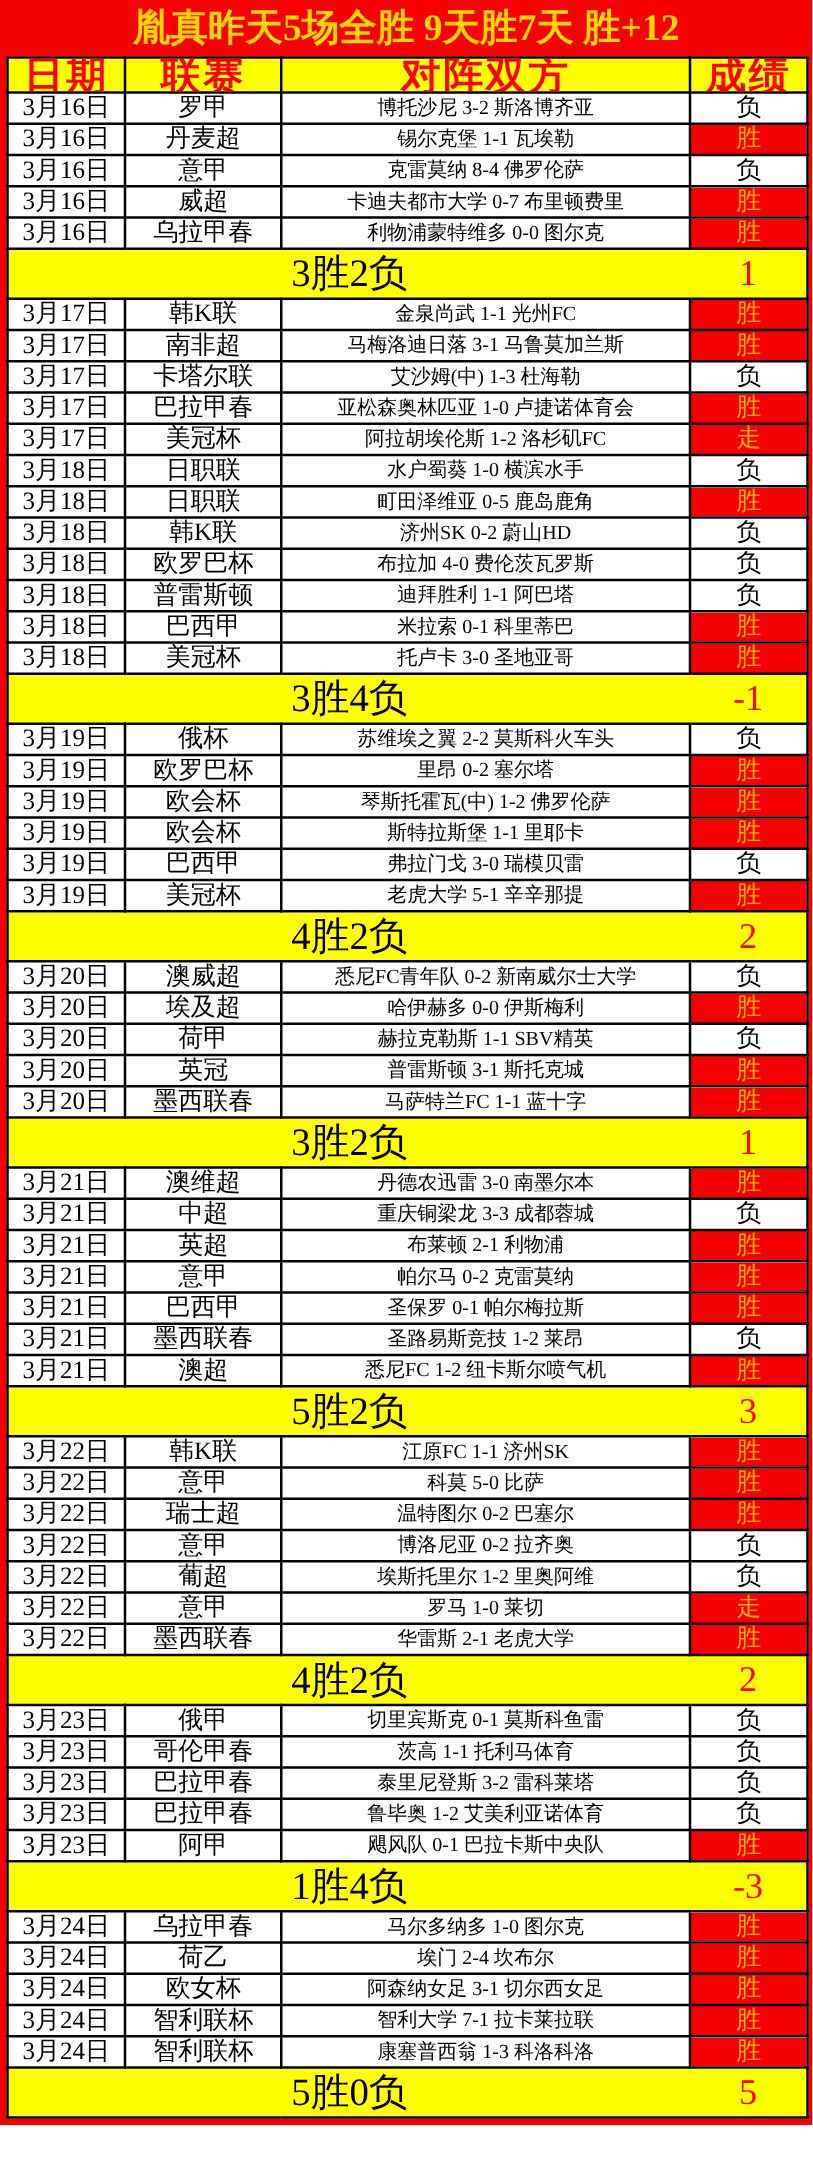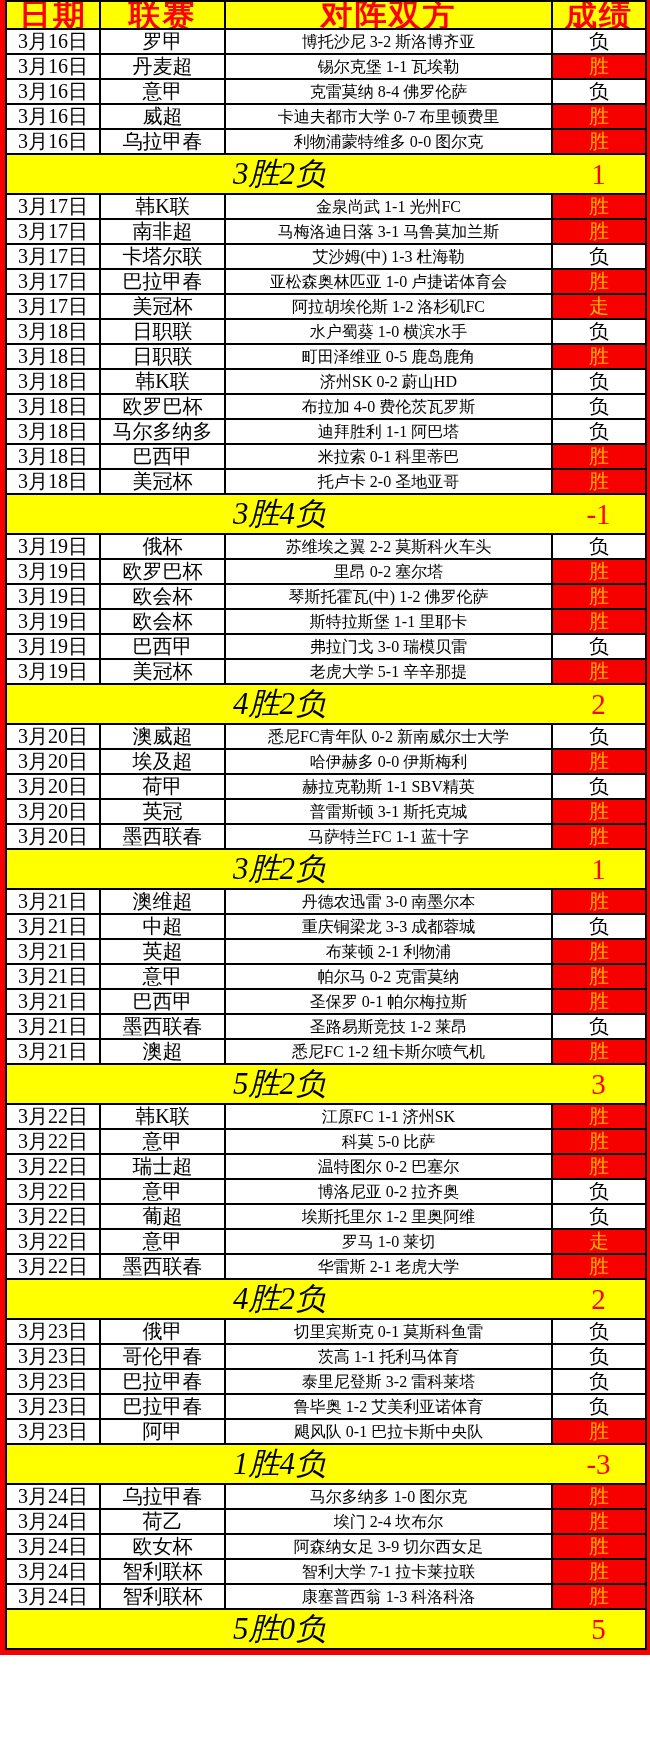--- a/index.html
+++ b/index.html
@@ -66,31 +66,31 @@
     height:38px;
     line-height:38px;
     border-left-width:0;
     border-right-width:0;
   }
   tr.sum td:first-child{border-left-width:2px;}
   tr.sum td:last-child{border-right-width:2px;}
   td.sum-label{
     font-size:31px;
     color:#000;
-    font-style:italic;
   }
   td.sum-score{
     font-size:29px;
     color:var(--score-text);
   }
 </style>
 </head>
 <body>
 
 <div class="frame">
+  <div class="title">胤真昨天5场全胜  9天胜7天  胜+12</div>
   <table>
     <colgroup>
       <col style="width:94px">
       <col style="width:125px">
       <col style="width:327px">
       <col style="width:94px">
     </colgroup>
     <thead>
       <tr>
         <th>日期</th>
@@ -199,36 +199,36 @@
 
   <tr>
     <td class="c-date">3月18日</td>
     <td class="c-league">欧罗巴杯</td>
     <td class="c-match">布拉加 4-0 费伦茨瓦罗斯</td>
     <td class="c-result">负</td>
   </tr>
 
   <tr>
     <td class="c-date">3月18日</td>
-    <td class="c-league">马尔多纳多</td>
+    <td class="c-league">普雷斯顿</td>
     <td class="c-match">迪拜胜利 1-1 阿巴塔</td>
     <td class="c-result">负</td>
   </tr>
 
   <tr>
     <td class="c-date">3月18日</td>
     <td class="c-league">巴西甲</td>
     <td class="c-match">米拉索 0-1 科里蒂巴</td>
     <td class="c-result win">胜</td>
   </tr>
 
   <tr>
     <td class="c-date">3月18日</td>
     <td class="c-league">美冠杯</td>
-    <td class="c-match">托卢卡 2-0 圣地亚哥</td>
+    <td class="c-match">托卢卡 3-0 圣地亚哥</td>
     <td class="c-result win">胜</td>
   </tr>
 
   <tr class="sum">
     <td class="sum-label" colspan="3">3胜4负</td>
     <td class="sum-score">-1</td>
   </tr>
 
   <tr>
     <td class="c-date">3月19日</td>
@@ -475,21 +475,21 @@
   <tr>
     <td class="c-date">3月24日</td>
     <td class="c-league">荷乙</td>
     <td class="c-match">埃门 2-4 坎布尔</td>
     <td class="c-result win">胜</td>
   </tr>
 
   <tr>
     <td class="c-date">3月24日</td>
     <td class="c-league">欧女杯</td>
-    <td class="c-match">阿森纳女足 3-9 切尔西女足</td>
+    <td class="c-match">阿森纳女足 3-1 切尔西女足</td>
     <td class="c-result win">胜</td>
   </tr>
 
   <tr>
     <td class="c-date">3月24日</td>
     <td class="c-league">智利联杯</td>
     <td class="c-match">智利大学 7-1 拉卡莱拉联</td>
     <td class="c-result win">胜</td>
   </tr>
 

